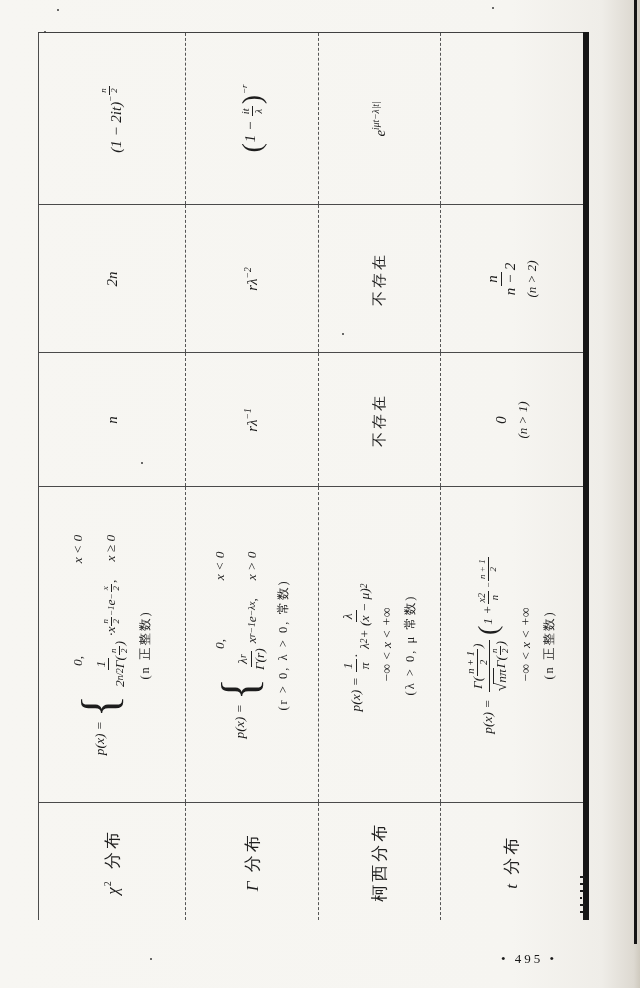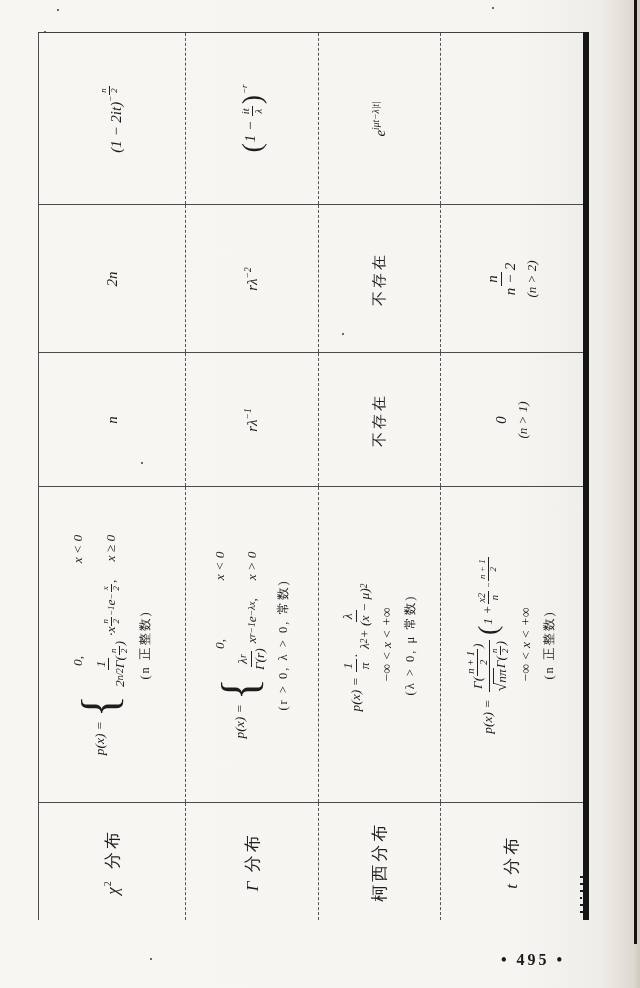--- a/index.html
+++ b/index.html
@@ -53,21 +53,21 @@
   sup.stk{display:inline-flex;align-items:center;vertical-align:8px;font-size:9px;}
   .bigp{font-size:28px;font-weight:300;line-height:0;vertical-align:middle;font-style:normal;margin:0 1px;}
   .sqrtsym{font-size:16px;font-style:normal;margin-right:-1px;}
   .rad{border-top:1px solid #222;padding:0 1px;}
   .range{margin-top:7px;font-size:13.5px;}
   .note{margin-top:7px;font-size:12.5px;letter-spacing:2px;font-style:normal;}
   .note2{margin-top:5px;font-size:13px;}
   .vcell{font-size:15px;}
   
   .page-number{
-    position:absolute;left:501px;top:951px;font-size:16px;font-weight:700;
+    position:absolute;left:501px;top:951px;font-size:13px;font-weight:400;
     letter-spacing:3px;color:#1a1a1a;
   }
   .edge-line{position:absolute;left:634px;top:0;width:3px;height:944px;background:#141414;}
   .edge-marks{position:absolute;left:580px;top:876px;display:flex;flex-direction:column;row-gap:5px;align-items:flex-start;}
   .edge-marks i{display:block;height:2px;background:#1c1c1c;}
   .edge-marks i:nth-child(1){width:5px}
   .edge-marks i:nth-child(2){width:3px}
   .edge-marks i:nth-child(3){width:4px}
   .edge-marks i:nth-child(4){width:2px}
   .edge-marks i:nth-child(5){width:5px}

